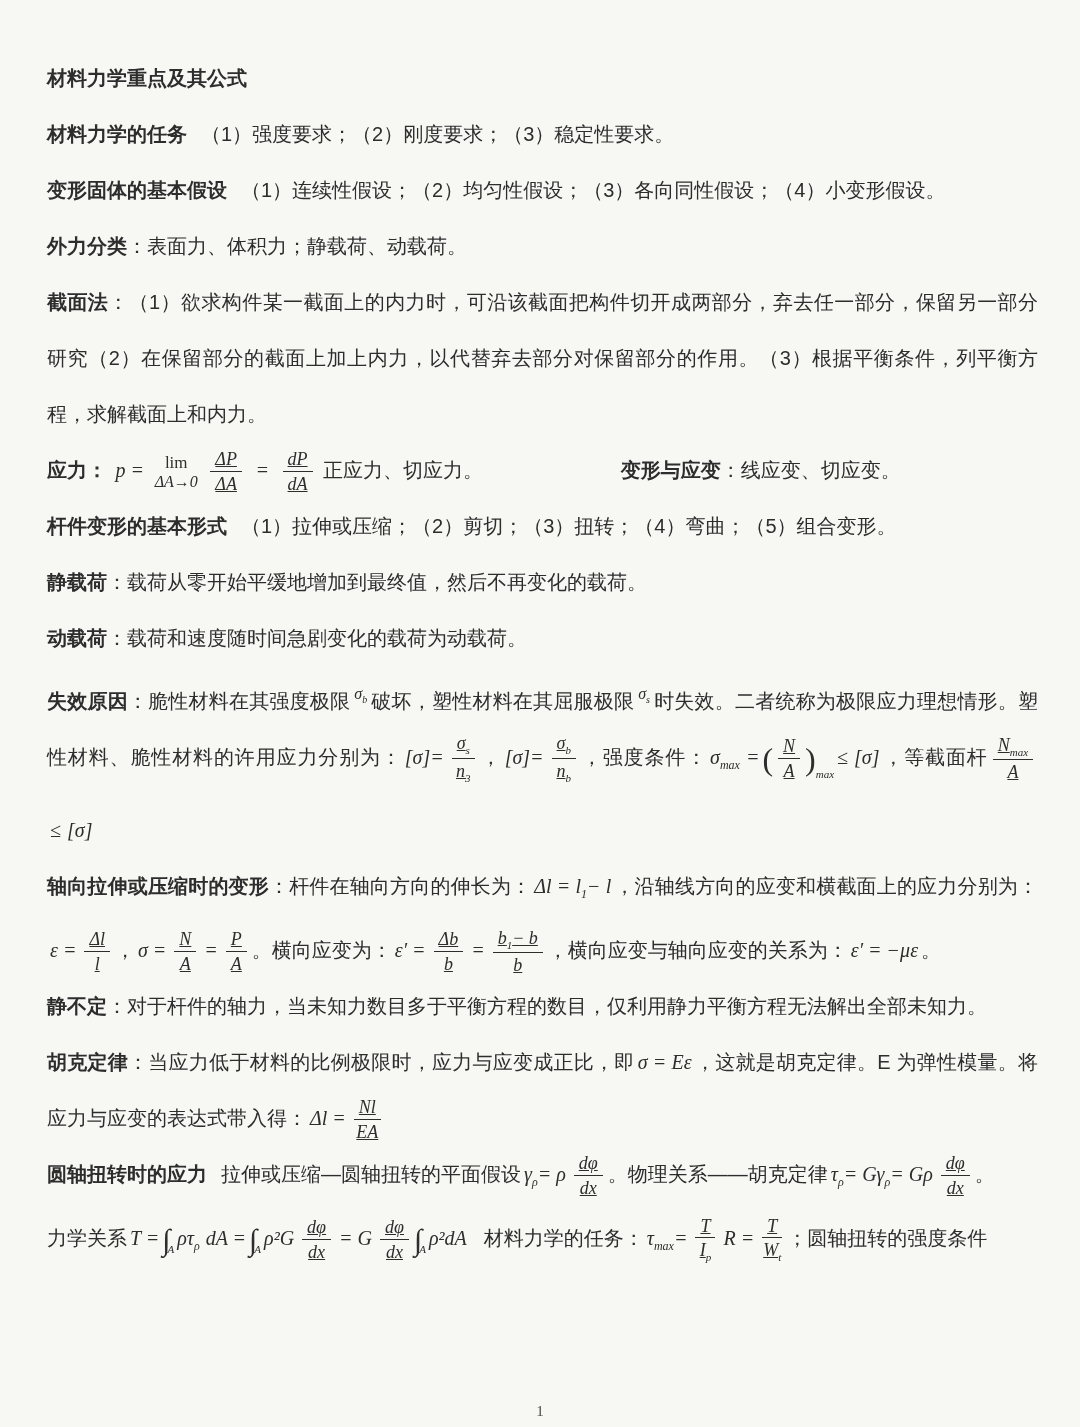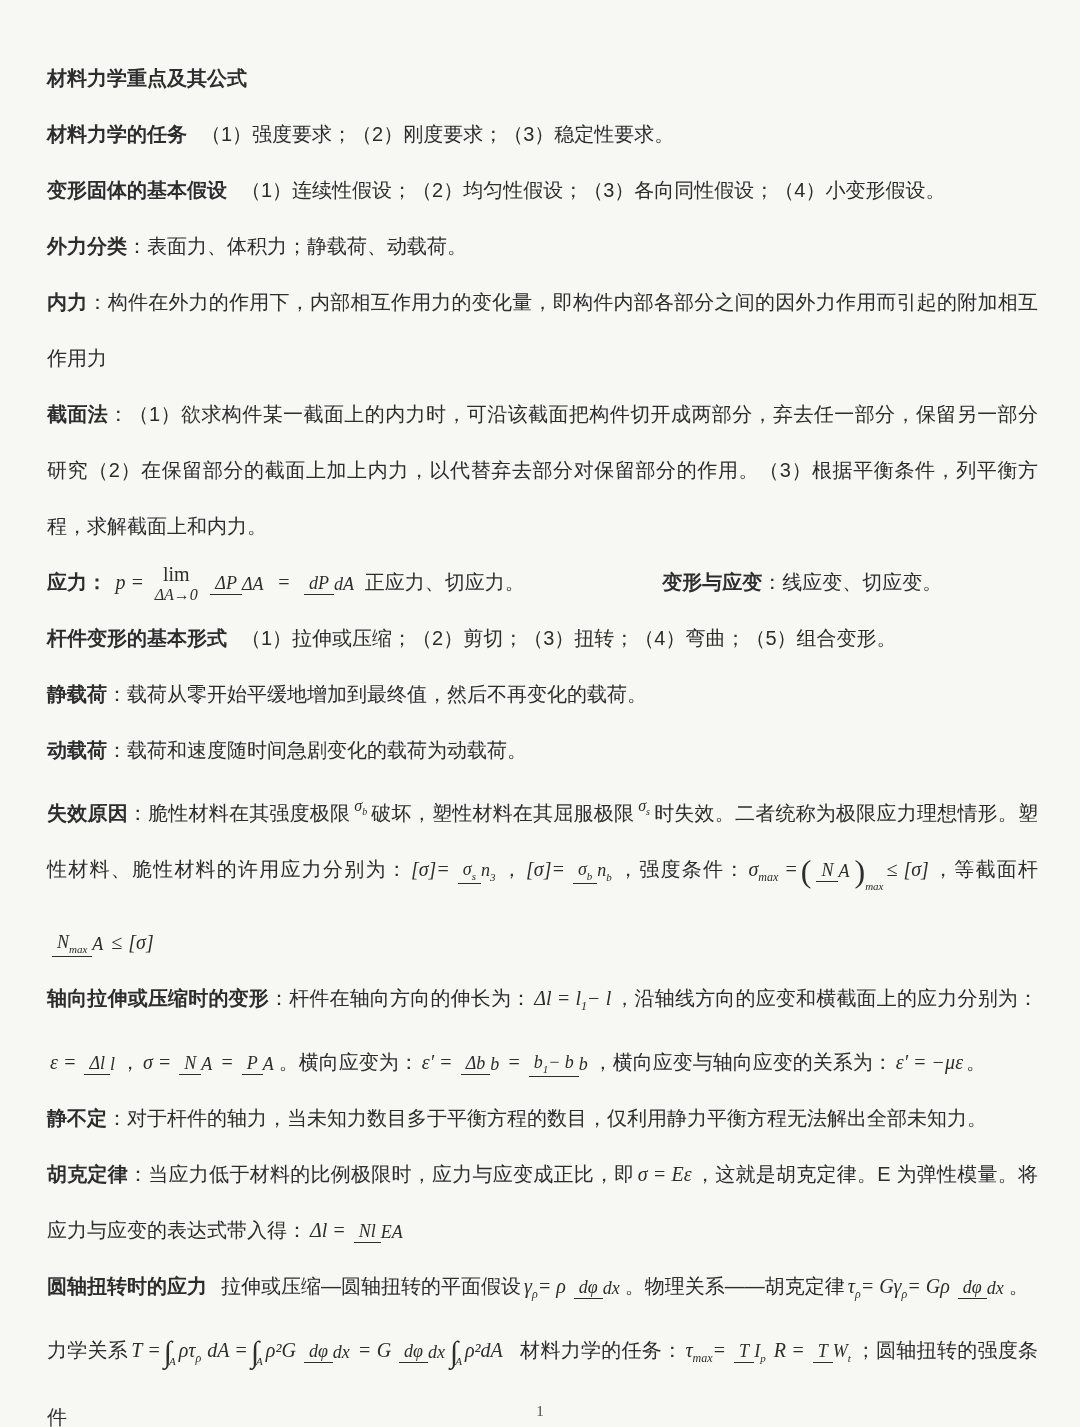--- a/index.html
+++ b/index.html
@@ -20,37 +20,38 @@
   .ml { margin-left: 14px; }
   .gap2 { margin-left: 132px; margin-top: 28px; }
   .m {
     font-family: "Liberation Serif", "DejaVu Serif", serif;
     font-style: italic;
     margin: 0 3px;
     white-space: nowrap;
   }
   .m sub { font-size: 12px; }
   .frac {
-    display: inline-flex; flex-direction: row; align-items: center;
+    display: inline-flex; flex-direction: column; align-items: center;
     vertical-align: middle;
     font-family: "Liberation Serif", "DejaVu Serif", serif;
     font-style: italic;
     font-size: 18px; line-height: 1.25;
     margin: 0 5px;
+    text-decoration: underline;
   }
   .frac .num { padding: 0 5px; border-bottom: 1.6px solid #2d2d2d; }
   .frac .den { padding-top: 1px; }
   .frac sub { font-size: 11px; }
   .lim {
     display: inline-flex; flex-direction: column; align-items: center;
     vertical-align: middle;
     font-family: "Liberation Serif", "DejaVu Serif", serif;
     line-height: 1; margin: 0 2px;
   }
-  .lim .limword { font-size: 20px; font-style: normal; }
+  .lim .limword { font-size: 17px; font-style: normal; }
   .lim .limsub { font-size: 16px; font-style: italic; margin-top: 3px; }
   .msup {
     font-family: "Liberation Serif", "DejaVu Serif", serif;
     font-style: italic; font-size: 16px;
     vertical-align: 9px; margin: 0 4px;
     white-space: nowrap;
   }
   .msup sub { font-size: 10px; }
   .intw { font-family: "Liberation Serif", "DejaVu Serif", serif; white-space: nowrap; }
   .intsign { font-size: 30px; font-style: normal; vertical-align: middle; }
@@ -81,23 +82,20 @@
   </p>
 
   <p class="para">
     <span class="hd">变形固体的基本假设</span><span class="ml">（1）连续性假设；（2）均匀性假设；（3）各向同性假设；（4）小变形假设。</span>
   </p>
 
   <p class="para">
     <span class="hd">外力分类</span><span>：表面力、体积力；静载荷、动载荷。</span>
   </p>
 
-  <p class="para">
-    <span class="hd">内力</span><span>：构件在外力的作用下，内部相互作用力的变化量，即构件内部各部分之间的因外力作用而引起的附加相互作用力</span>
-  </p>
 
   <p class="para">
     <span class="hd">截面法</span><span>：（1）欲求构件某一截面上的内力时，可沿该截面把构件切开成两部分，弃去任一部分，保留另一部分研究（2）在保留部分的截面上加上内力，以代替弃去部分对保留部分的作用。（3）根据平衡条件，列平衡方程，求解截面上和内力。</span>
   </p>
 
   <p class="para">
     <span class="hd">应力</span><span class="hd">：</span>
     <span class="m">p =</span>
     <span class="lim">
       <span class="limword">lim</span>

